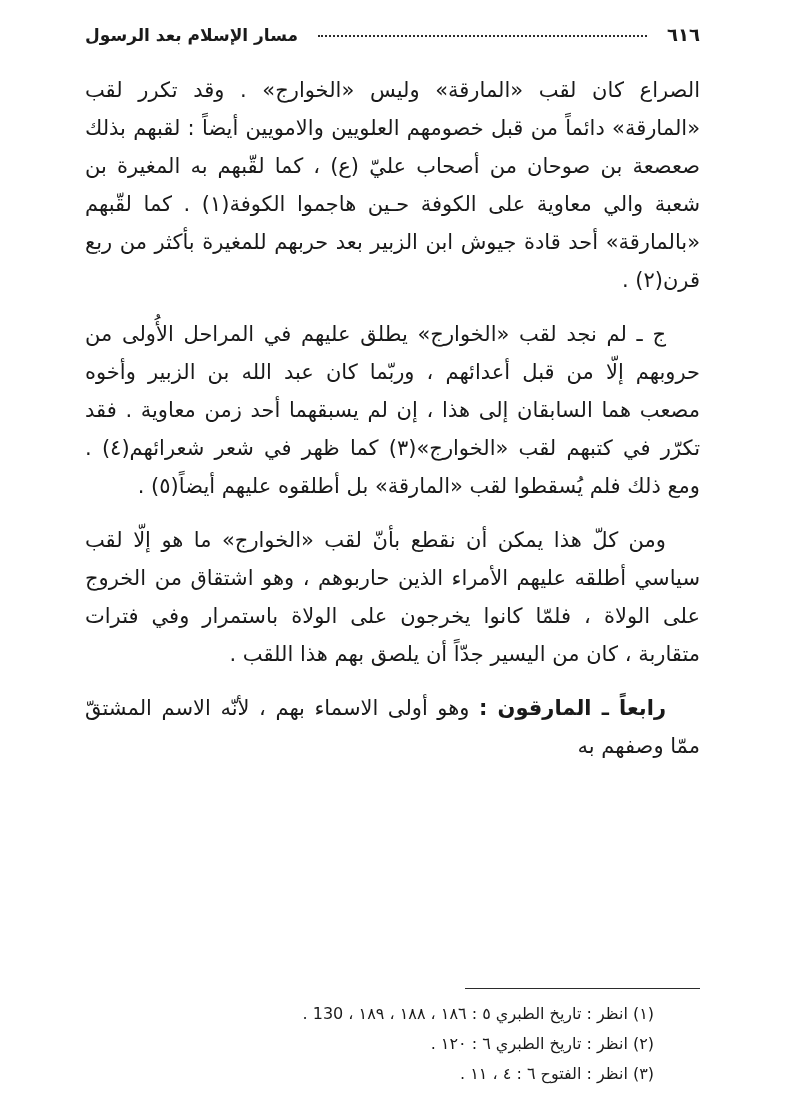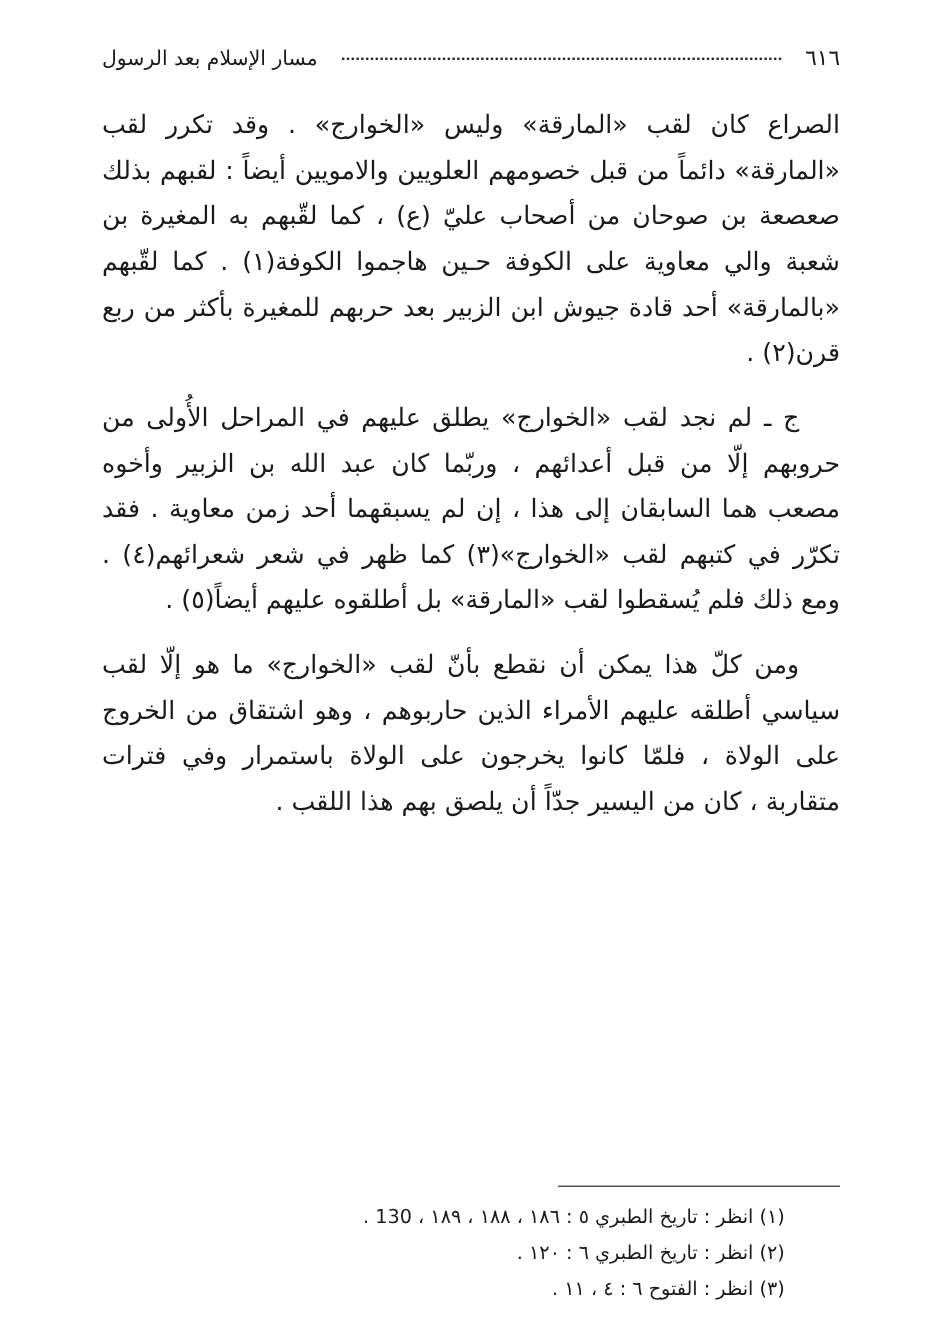--- a/index.html
+++ b/index.html
@@ -24,37 +24,36 @@
     flex-direction: column;
   }
 
   
   .header-line {
     direction: ltr;
     display: flex;
     align-items: baseline;
     gap: 16px;
     font-size: 17px;
-    font-weight: normal;
+    font-weight: bold;
     margin-bottom: 26px;
   }
   .header-title {
     white-space: nowrap;
     direction: rtl;
   }
   .header-leader {
     flex: 1;
     border-bottom: 2px dotted #2b2b2b;
     transform: translateY(-4px);
     margin: 0 4px;
   }
   .header-pagenum {
     white-space: nowrap;
     font-size: 18px;
-    margin-top: 14px;
   }
 
   
   .body-text {
     flex: 1;
     font-size: 21px;
     line-height: 38px;
     text-align: justify;
     text-align-last: right;
   }
@@ -95,20 +94,21 @@
   <div class="header-line">
     <span class="header-title">مسار الإسلام بعد الرسول</span>
     <span class="header-leader"></span>
     <span class="header-pagenum">٦١٦</span>
   </div>
 
   <div class="body-text">
     <p>الصراع كان لقب «المارقة» وليس «الخوارج» . وقد تكرر لقب «المارقة» دائماً من قبل خصومهم العلويين والامويين أيضاً : لقبهم بذلك صعصعة بن صوحان من أصحاب عليّ (ع) ، كما لقّبهم به المغيرة بن شعبة والي معاوية على الكوفة حـين هاجموا الكوفة(١) . كما لقّبهم «بالمارقة» أحد قادة جيوش ابن الزبير بعد حربهم للمغيرة بأكثر من ربع قرن(٢) .</p>
     <p class="indent">ج ـ لم نجد لقب «الخوارج» يطلق عليهم في المراحل الأُولى من حروبهم إلّا من قبل أعدائهم ، وربّما كان عبد الله بن الزبير وأخوه مصعب هما السابقان إلى هذا ، إن لم يسبقهما أحد زمن معاوية . فقد تكرّر في كتبهم لقب «الخوارج»(٣) كما ظهر في شعر شعرائهم(٤) . ومع ذلك فلم يُسقطوا لقب «المارقة» بل أطلقوه عليهم أيضاً(٥) .</p>
     <p class="indent">ومن كلّ هذا يمكن أن نقطع بأنّ لقب «الخوارج» ما هو إلّا لقب سياسي أطلقه عليهم الأمراء الذين حاربوهم ، وهو اشتقاق من الخروج على الولاة ، فلمّا كانوا يخرجون على الولاة باستمرار وفي فترات متقاربة ، كان من اليسير جدّاً أن يلصق بهم هذا اللقب .</p>
+    <p class="indent"><span class="lead-bold">رابعاً ـ المارقون :</span><span> وهو أولى الاسماء بهم ، لأنّه الاسم المشتقّ ممّا وصفهم به</span></p>
   </div>
 
   <div class="footnotes">
     <div class="fn-separator"></div>
     <div class="footnote">(١) انظر : تاريخ الطبري ٥ : ١٨٦ ، ١٨٨ ، ١٨٩ ، 130 .</div>
     <div class="footnote">(٢) انظر : تاريخ الطبري ٦ : ١٢٠ .</div>
     <div class="footnote">(٣) انظر : الفتوح ٦ : ٤ ، ١١ .</div>
   </div>
 
 </div>

